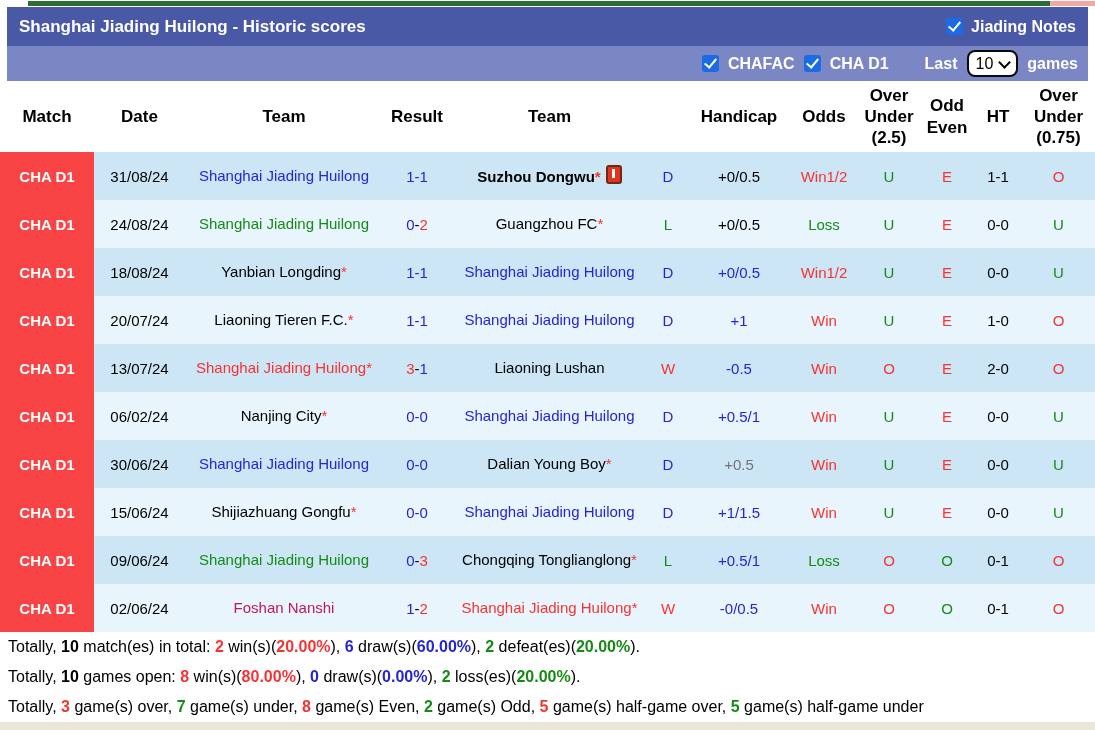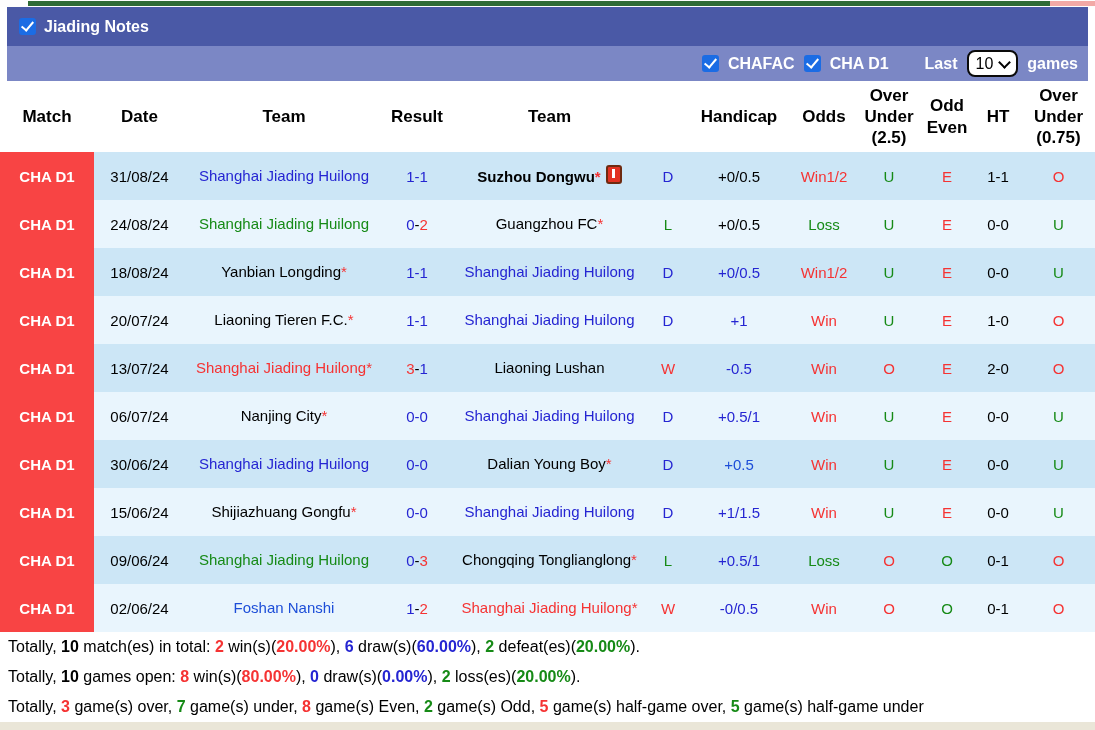--- a/index.html
+++ b/index.html
@@ -56,20 +56,21 @@
 </style>
 </head>
 <body>
 
 <div class="top-strip">
   <div class="green-seg"></div>
   <div class="salmon-seg"></div>
 </div>
 
 <div class="bar1">
+  <span class="title">Shanghai Jiading Huilong - Historic scores</span>
   <span class="bar-right">
     <span class="checkbox checked"></span>
     <span>Jiading Notes</span>
   </span>
 </div>
 
 <div class="bar2">
   <span class="checkbox checked"></span>
   <span>CHAFAC</span>
   <span class="checkbox checked"></span>
@@ -180,40 +181,40 @@
         <td style="color: rgb(245, 51, 51);">W</td>
         <td style="color: rgb(37, 37, 210);">-0.5</td>
         <td style="color: rgb(245, 51, 51);">Win</td>
         <td style="color: rgb(245, 51, 51);">O</td>
         <td style="color: rgb(245, 51, 51);">E</td>
         <td>2-0</td>
         <td style="color: rgb(245, 51, 51);">O</td>
       </tr>
       <tr class="even">
         <td class="league-cell">CHA D1</td>
-        <td>06/07/24</td>
+        <td>06/02/24</td>
         <td class="team-cell"><span class="team-name" style="color: rgb(0, 0, 0);">Nanjing City<span class="star">*</span></span></td>
         <td><span style="color: rgb(37, 37, 210);">0</span><span style="color: rgb(37, 37, 210);">-</span><span style="color: rgb(37, 37, 210);">0</span></td>
         <td class="team-cell"><span class="team-name" style="color: rgb(37, 37, 210);">Shanghai Jiading Huilong</span></td>
         <td style="color: rgb(37, 37, 210);">D</td>
         <td style="color: rgb(37, 37, 210);">+0.5/1</td>
         <td style="color: rgb(245, 51, 51);">Win</td>
         <td style="color: rgb(22, 138, 22);">U</td>
         <td style="color: rgb(245, 51, 51);">E</td>
         <td>0-0</td>
         <td style="color: rgb(22, 138, 22);">U</td>
       </tr>
       <tr class="odd">
         <td class="league-cell">CHA D1</td>
         <td>30/06/24</td>
         <td class="team-cell"><span class="team-name" style="color: rgb(37, 37, 210);">Shanghai Jiading Huilong</span></td>
         <td><span style="color: rgb(37, 37, 210);">0</span><span style="color: rgb(37, 37, 210);">-</span><span style="color: rgb(37, 37, 210);">0</span></td>
         <td class="team-cell"><span class="team-name" style="color: rgb(0, 0, 0);">Dalian Young Boy<span class="star">*</span></span></td>
         <td style="color: rgb(37, 37, 210);">D</td>
-        <td style="color: #1d4ed8; text-align: center;">+0.5</td>
+        <td style="color: #737373; text-align: center;">+0.5</td>
         <td style="color: rgb(245, 51, 51);">Win</td>
         <td style="color: rgb(22, 138, 22);">U</td>
         <td style="color: rgb(245, 51, 51);">E</td>
         <td>0-0</td>
         <td style="color: rgb(22, 138, 22);">U</td>
       </tr>
       <tr class="even">
         <td class="league-cell">CHA D1</td>
         <td>15/06/24</td>
         <td class="team-cell"><span class="team-name" style="color: rgb(0, 0, 0);">Shijiazhuang Gongfu<span class="star">*</span></span></td>
@@ -237,21 +238,21 @@
         <td style="color: rgb(37, 37, 210);">+0.5/1</td>
         <td style="color: rgb(22, 138, 22);">Loss</td>
         <td style="color: rgb(245, 51, 51);">O</td>
         <td style="color: rgb(22, 138, 22);">O</td>
         <td>0-1</td>
         <td style="color: rgb(245, 51, 51);">O</td>
       </tr>
       <tr class="even">
         <td class="league-cell">CHA D1</td>
         <td>02/06/24</td>
-        <td class="team-cell"><span class="team-name" style="color: #1d4ed8; text-align: right;">Foshan Nanshi</span></td>
+        <td class="team-cell"><span class="team-name" style="color: #be185d; text-align: right;">Foshan Nanshi</span></td>
         <td><span style="color: rgb(37, 37, 210);">1</span><span style="color: rgb(0, 0, 0);">-</span><span style="color: rgb(245, 51, 51);">2</span></td>
         <td class="team-cell"><span class="team-name" style="color: rgb(245, 51, 51);">Shanghai Jiading Huilong<span class="star">*</span></span></td>
         <td style="color: rgb(245, 51, 51);">W</td>
         <td style="color: rgb(37, 37, 210);">-0/0.5</td>
         <td style="color: rgb(245, 51, 51);">Win</td>
         <td style="color: rgb(245, 51, 51);">O</td>
         <td style="color: rgb(22, 138, 22);">O</td>
         <td>0-1</td>
         <td style="color: rgb(245, 51, 51);">O</td>
       </tr>

